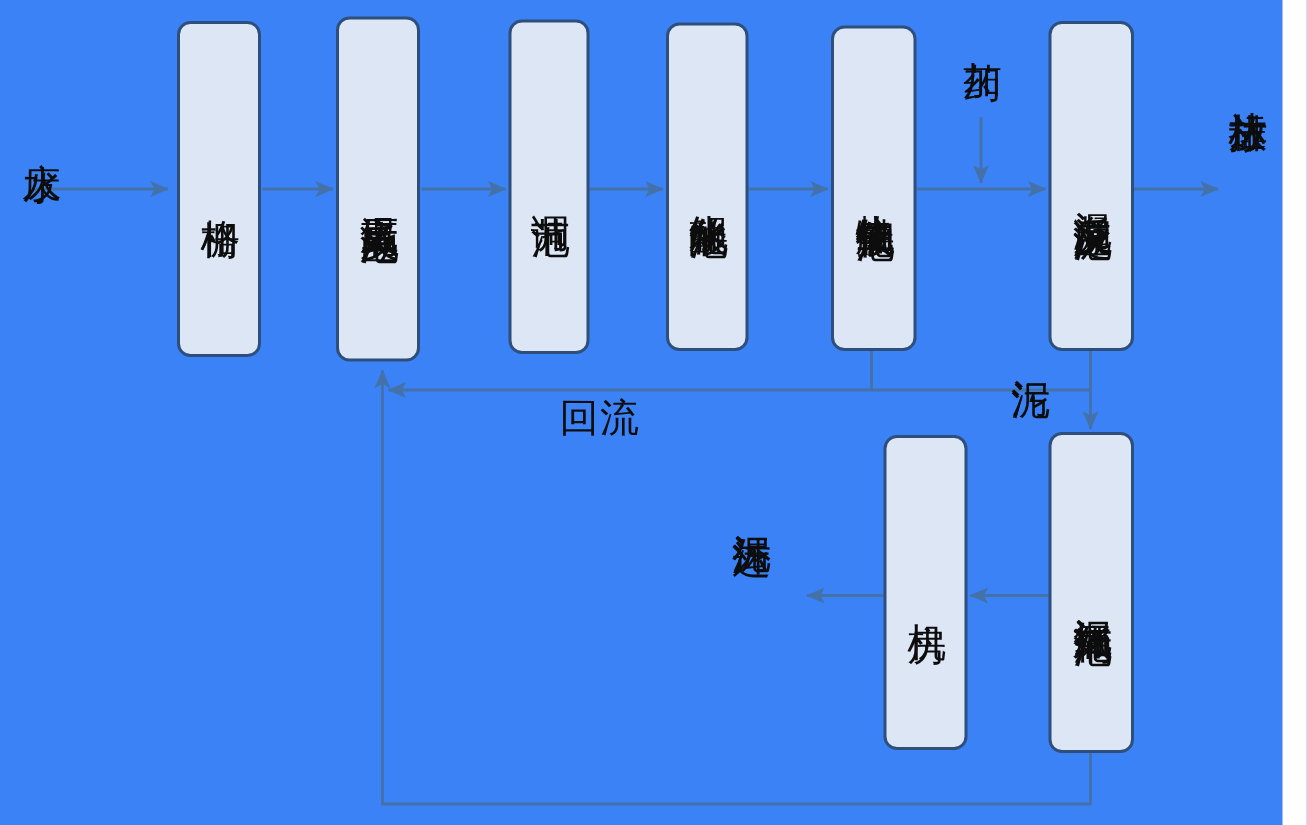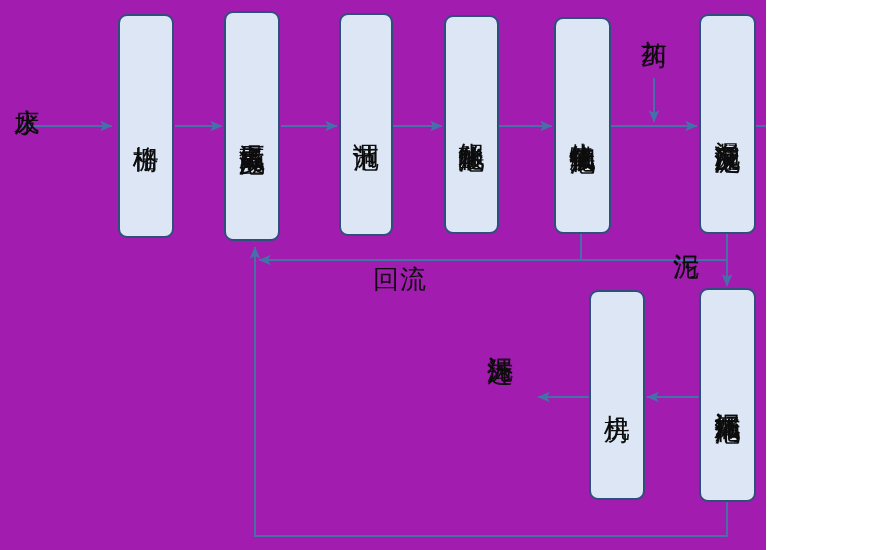--- a/index.html
+++ b/index.html
@@ -6,23 +6,23 @@
   html, body {
     margin: 0;
     padding: 0;
     background: #ffffff;
   }
   body {
     font-family: "Liberation Sans", "DejaVu Sans", sans-serif;
   }
   #canvas {
     position: relative;
-    width: 766px;
+    width: 855px;
     height: 550px;
-    background: #a21caf;
+    background: #3b82f6;
     overflow: hidden;
   }
   #wires {
     position: absolute;
     left: 0;
     top: 0;
     width: 871px;
     height: 550px;
   }
   .node {

